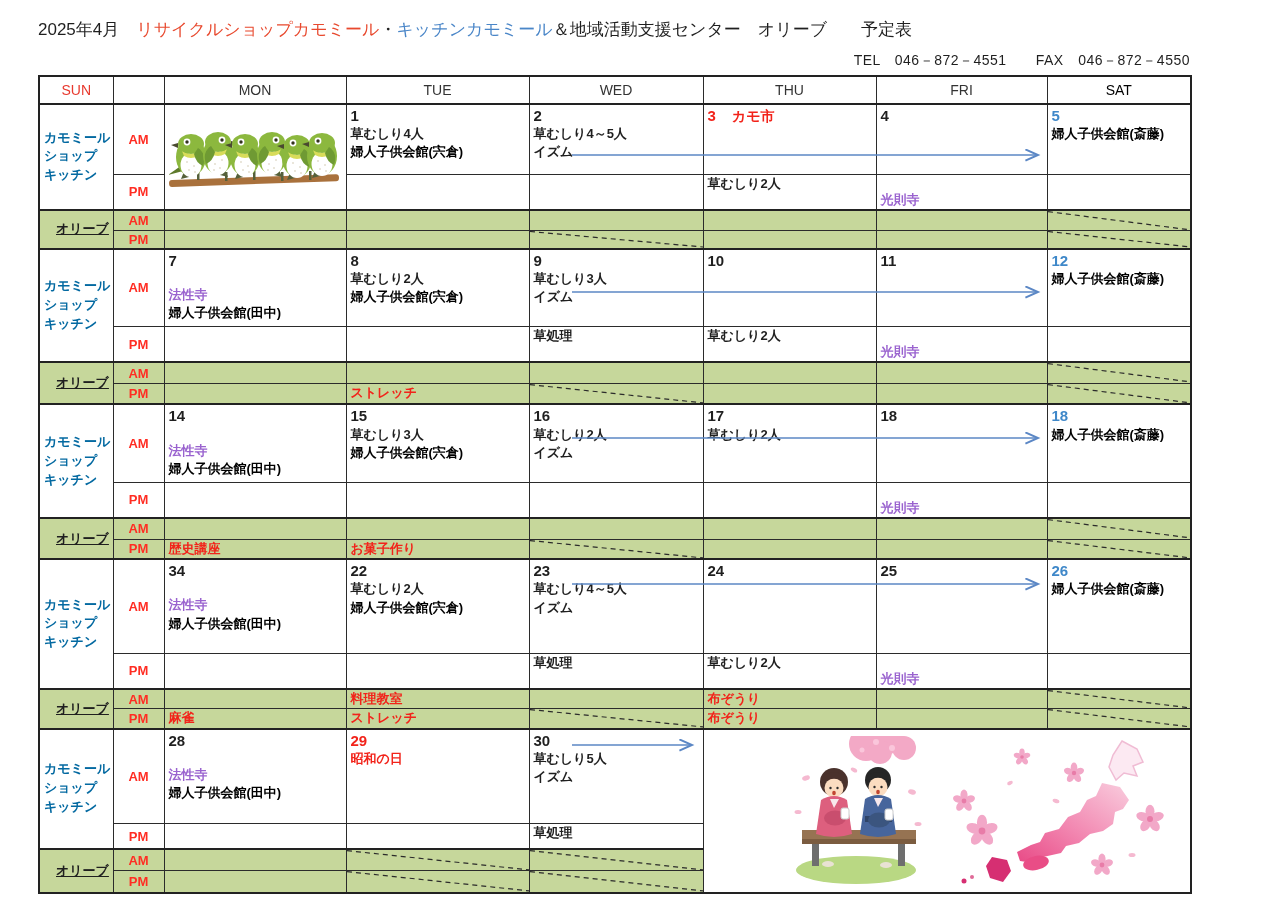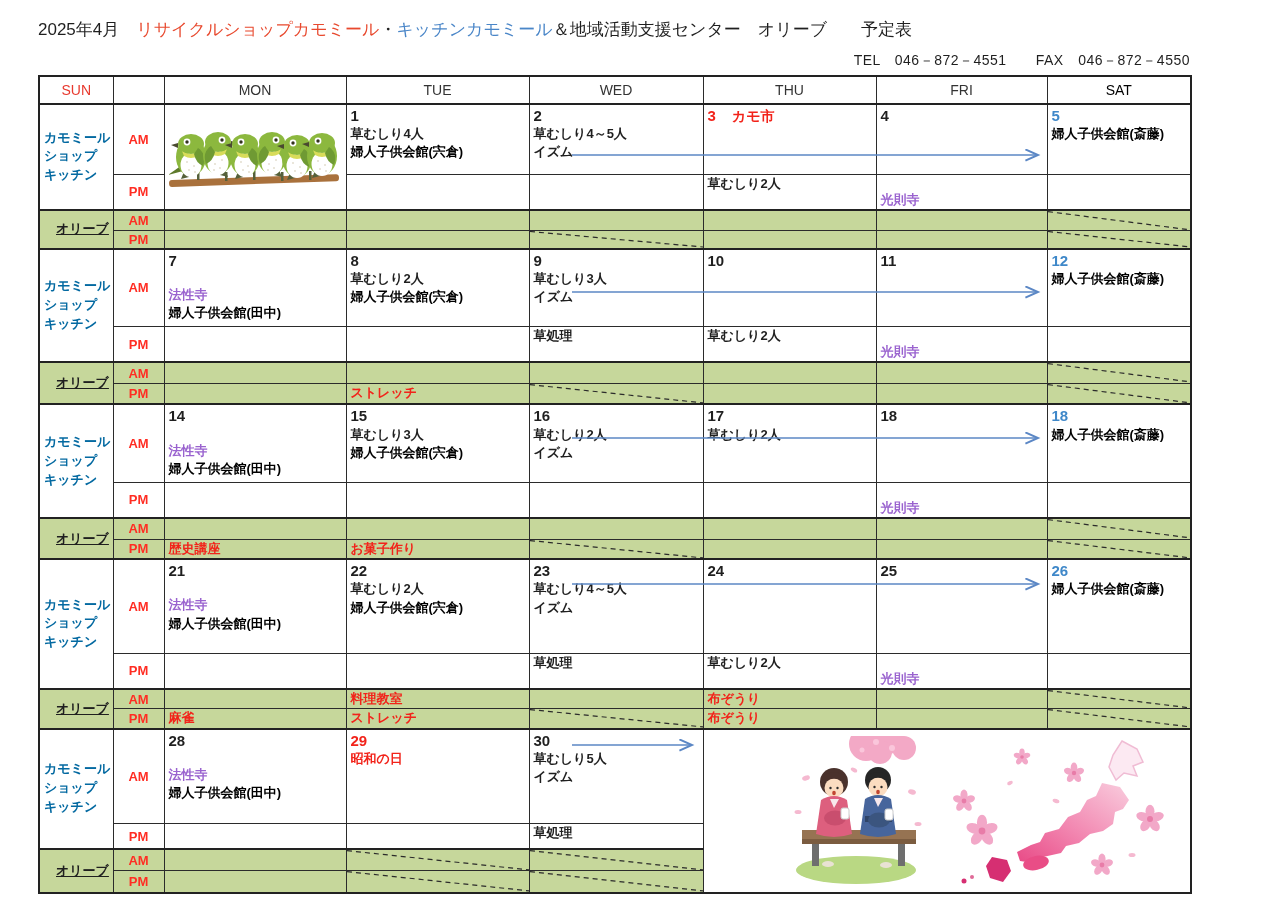--- a/index.html
+++ b/index.html
@@ -328,21 +328,21 @@
                 <line x1="0" y1="3" x2="100" y2="97" stroke="#2b2b2b" stroke-width="1.2" stroke-dasharray="5 4" vector-effect="non-scaling-stroke"></line>
               </svg>
             </td>
           </tr>
           <tr class="group-start" style="height: 94px;">
             <td rowspan="2" class="group-label">カモミール
 ショップ
 キッチン</td>
             <td class="ampm">AM</td>
             <td class="rel">
-              <div class="date">21</div>
+              <div class="date">34</div>
               <div class="ev t-purple">法性寺</div>
               <div class="ev t-blue">婦人子供会館(田中)</div>
             </td>
             <td class="rel">
               <div class="date">22</div>
               <div class="ev t-black">草むしり2人</div>
               <div class="ev t-blue">婦人子供会館(宍倉)</div>
             </td>
             <td class="rel">
               <div class="date">23</div>

